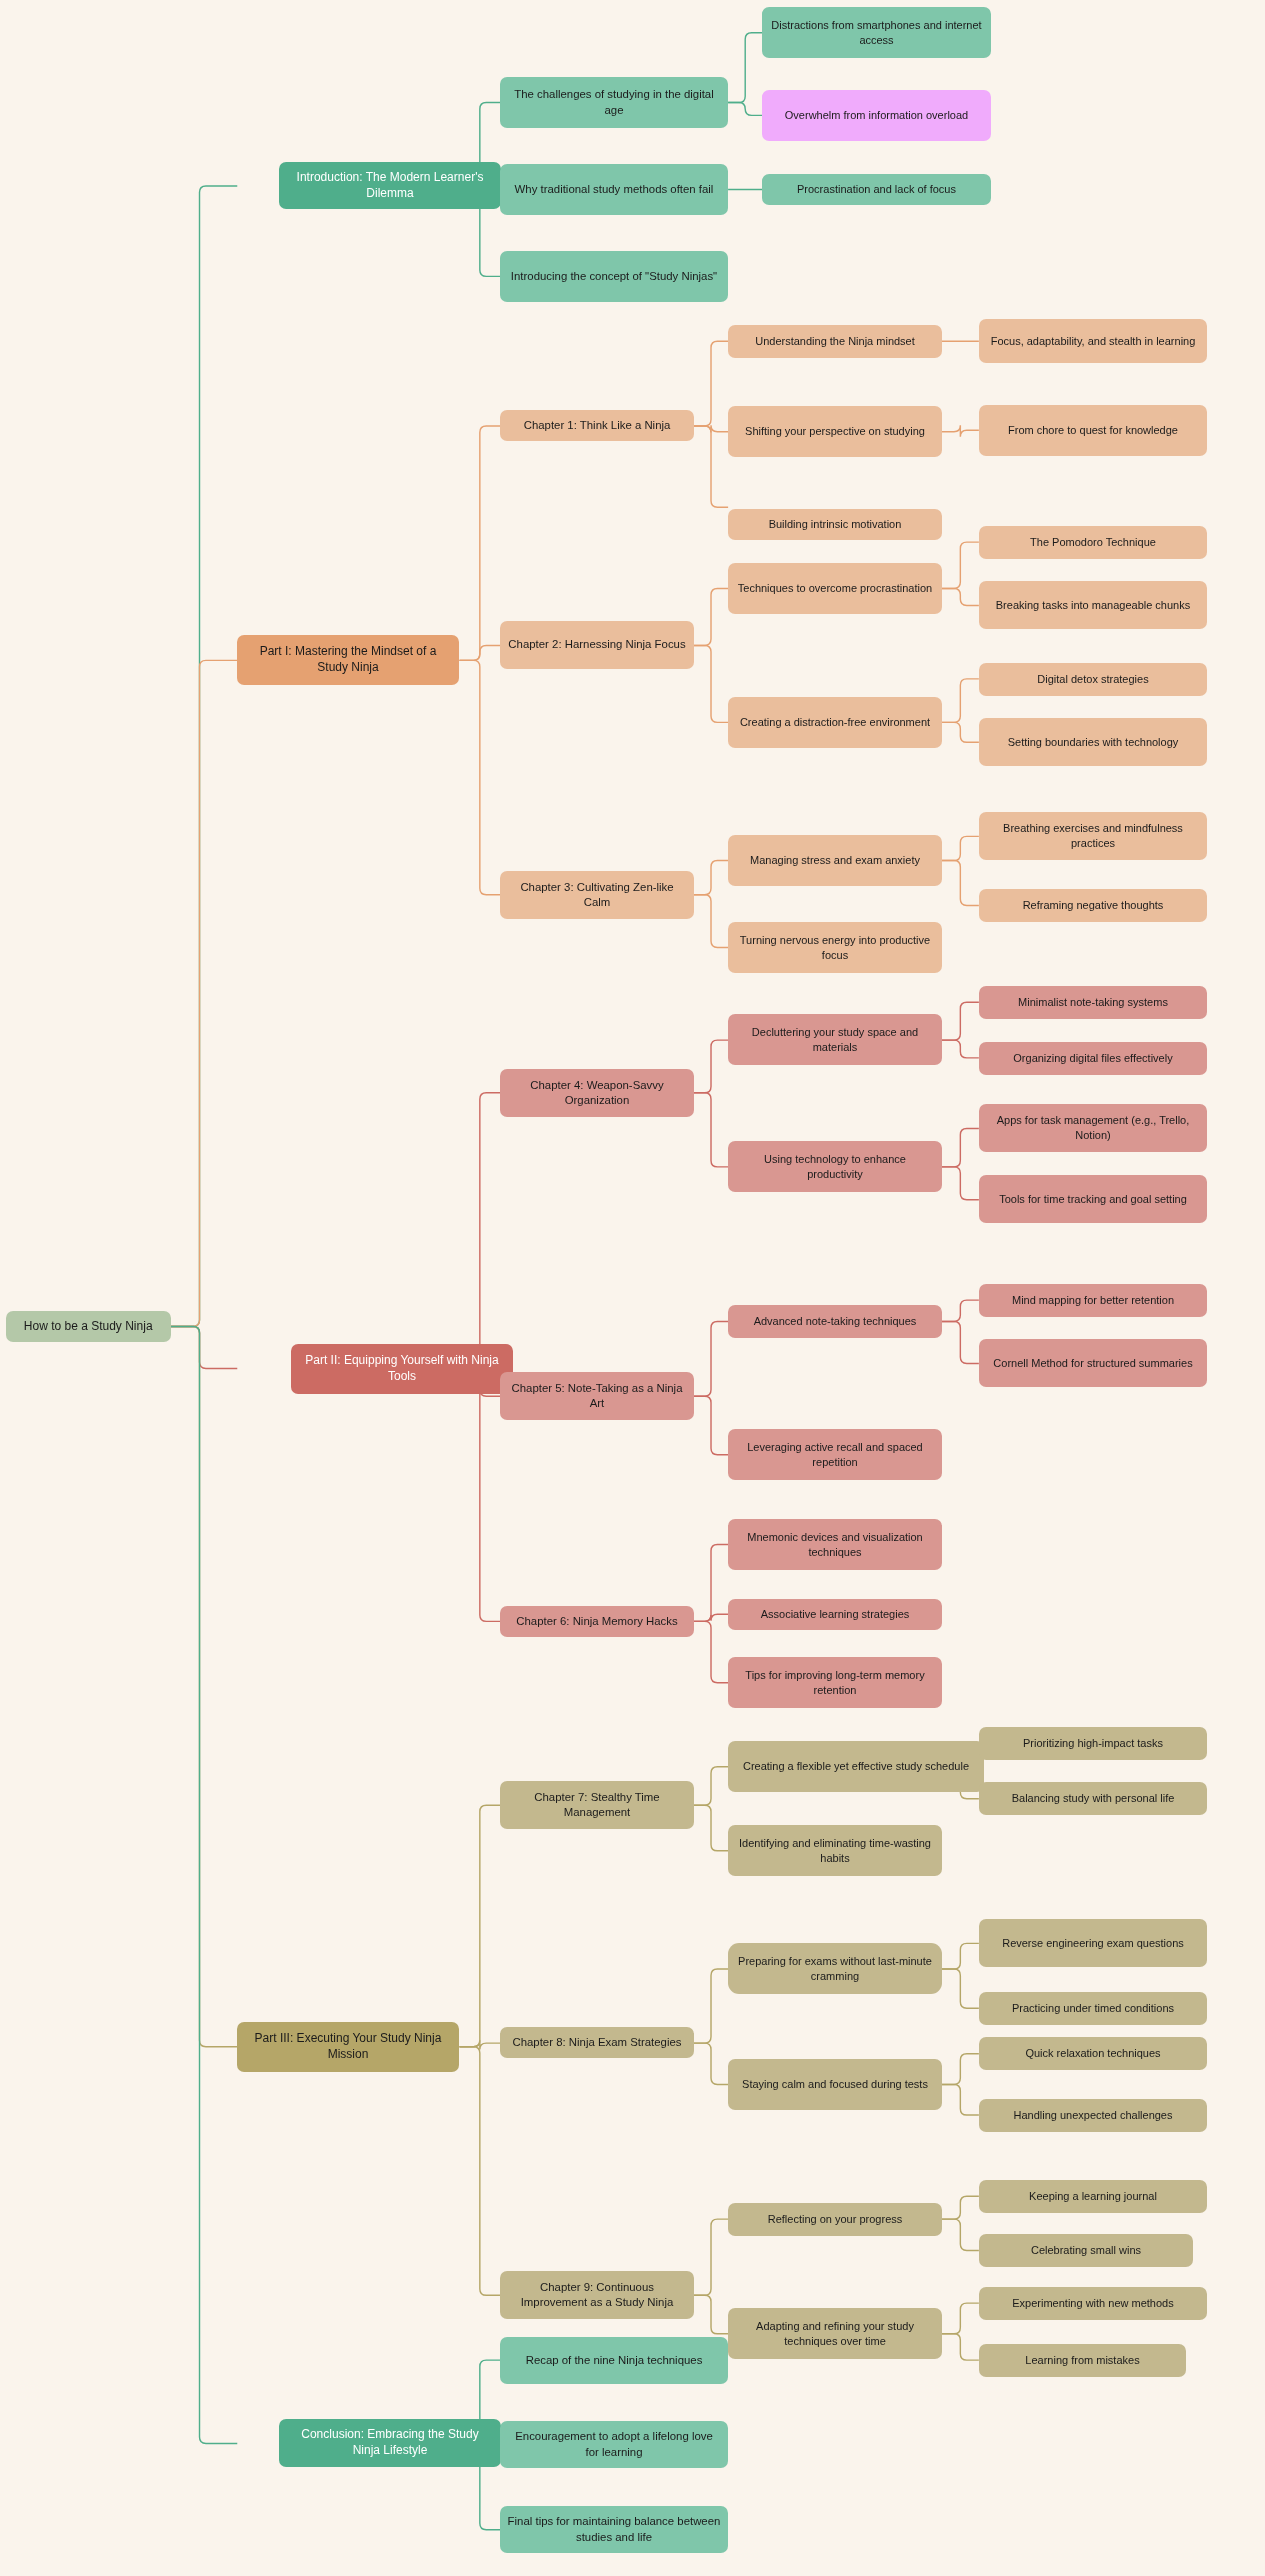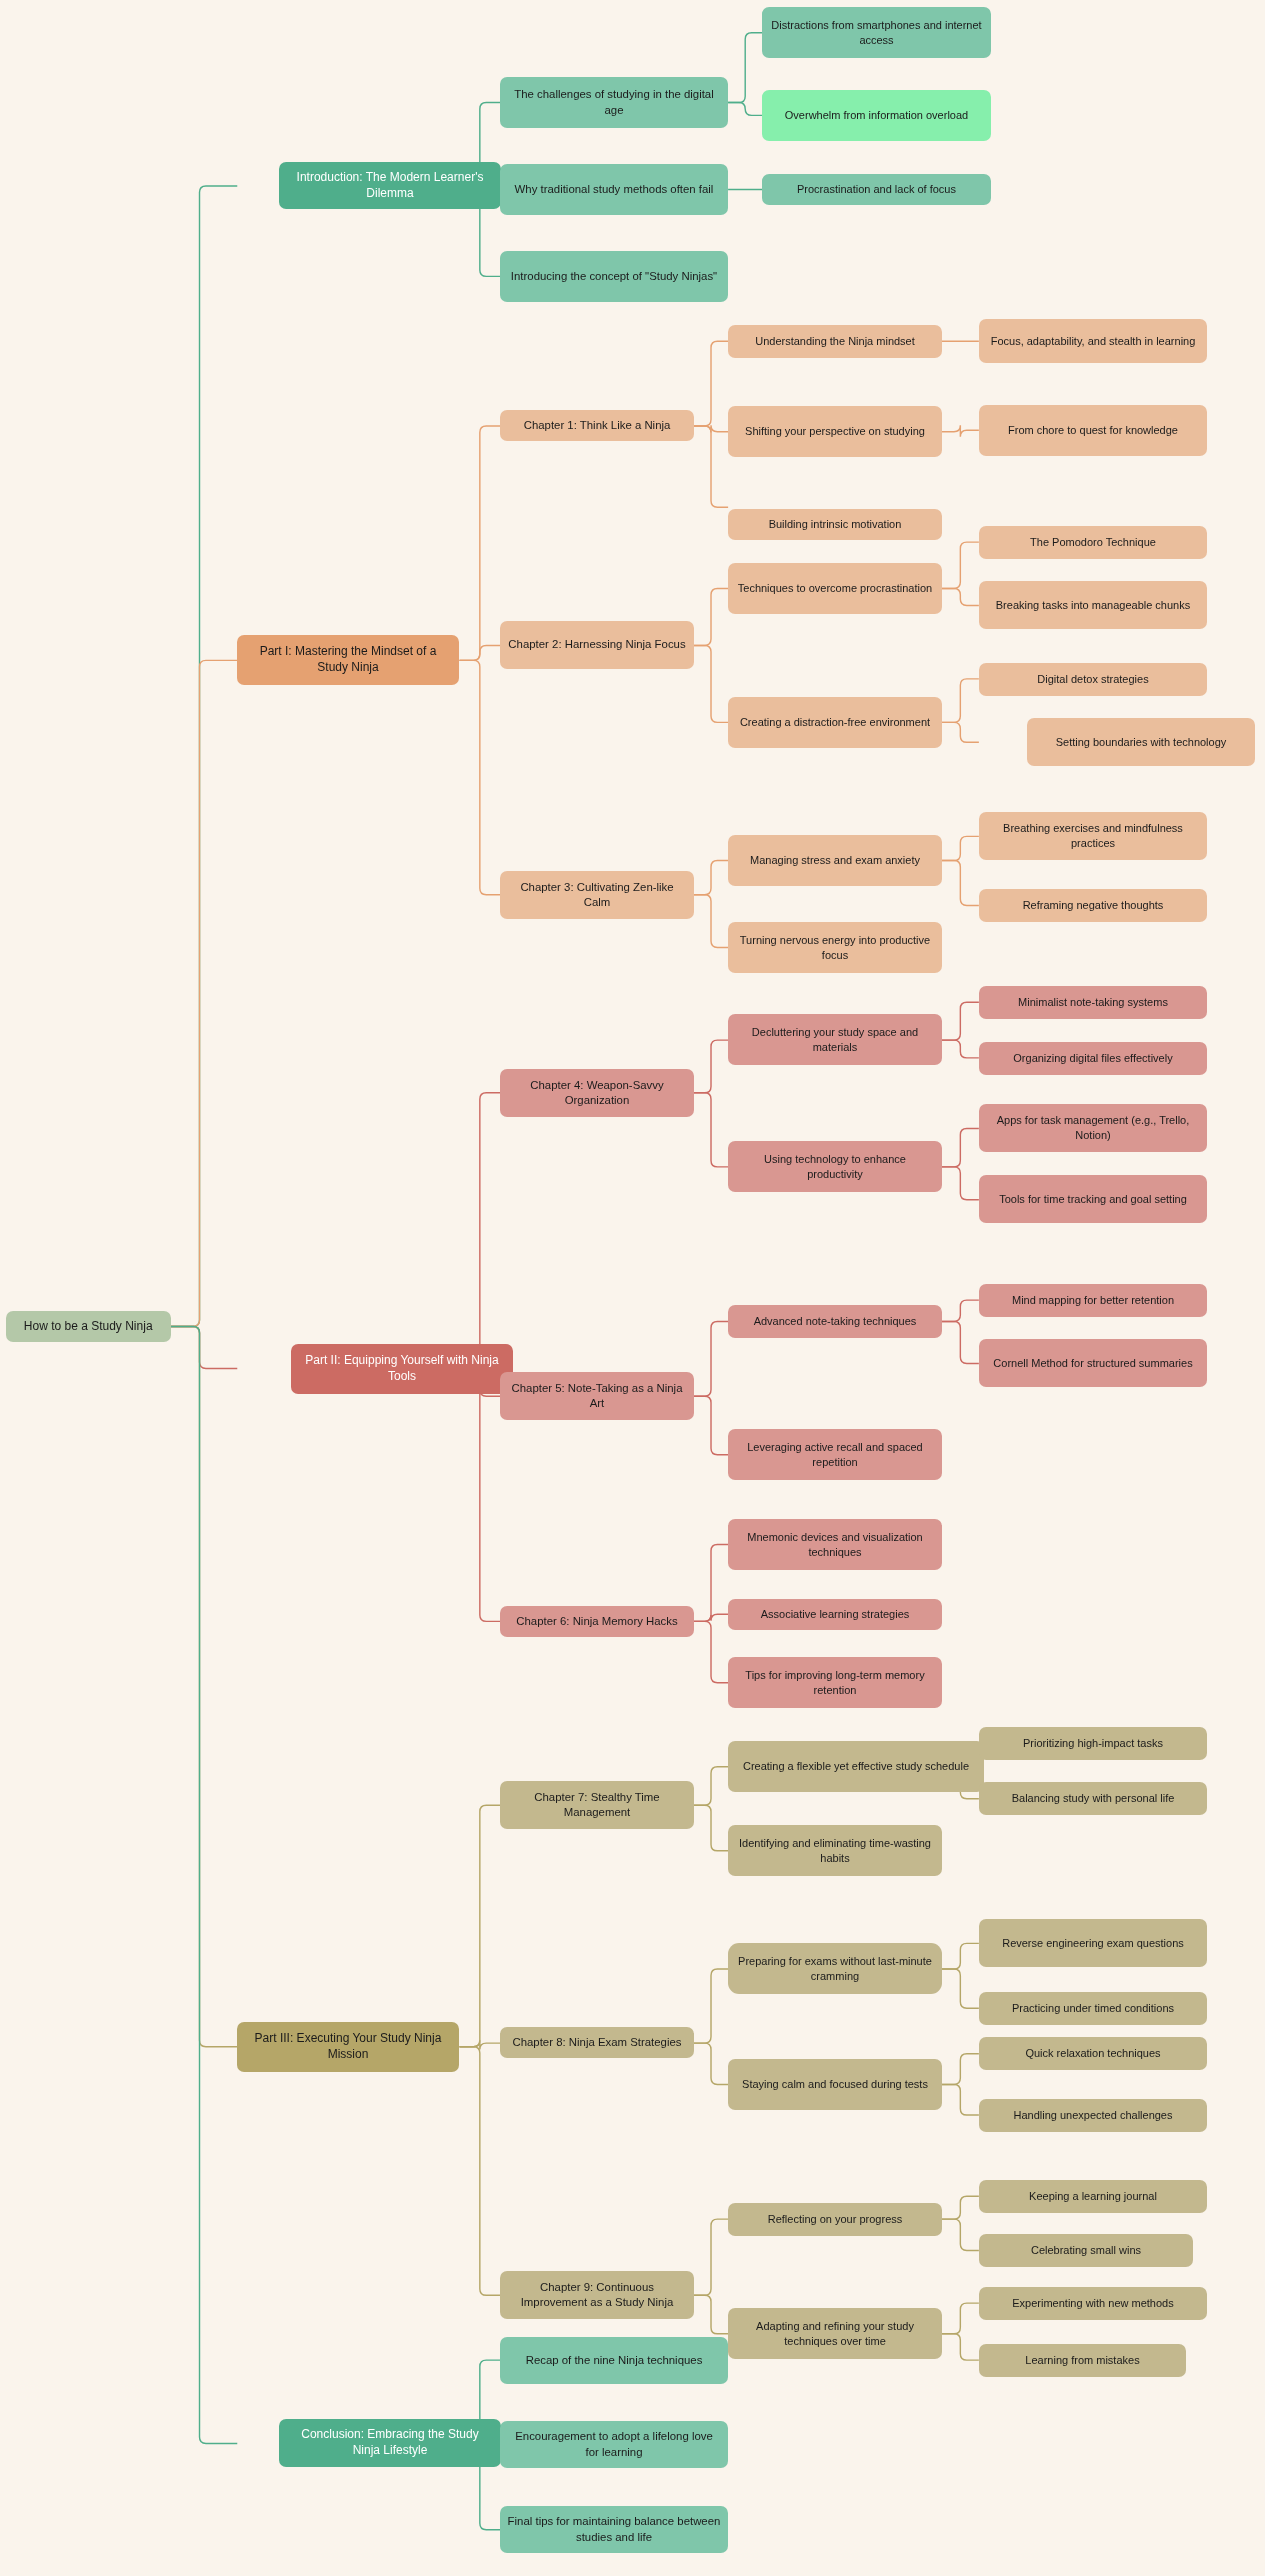--- a/index.html
+++ b/index.html
@@ -95,21 +95,21 @@
       </div>
       <div class="node lvl1 white" style="left: 237px; top: 162px; width: 222px; height: 47px; background: rgb(79, 174, 139);">
         <span>Introduction: The Modern Learner's Dilemma</span>
       </div>
       <div class="node lvl2" style="left: 500px; top: 77px; width: 228px; height: 51px; background: rgb(127, 198, 170);">
         <span>The challenges of studying in the digital age</span>
       </div>
       <div class="node lvl3" style="left: 762px; top: 7.1px; width: 229px; height: 51px; background: rgb(127, 198, 170);">
         <span>Distractions from smartphones and internet access</span>
       </div>
-      <div class="node lvl3" style="left: 762px; top: 90px; width: 229px; height: 51px; background: #86efac;">
+      <div class="node lvl3" style="left: 762px; top: 90px; width: 229px; height: 51px; background: #f0abfc;">
         <span>Overwhelm from information overload</span>
       </div>
       <div class="node lvl2" style="left: 500px; top: 164px; width: 228px; height: 51px; background: rgb(127, 198, 170);">
         <span>Why traditional study methods often fail</span>
       </div>
       <div class="node lvl3" style="left: 762px; top: 174px; width: 229px; height: 31px; background: rgb(127, 198, 170);">
         <span>Procrastination and lack of focus</span>
       </div>
       <div class="node lvl2" style="left: 500px; top: 251px; width: 228px; height: 51px; background: rgb(127, 198, 170);">
         <span>Introducing the concept of "Study Ninjas"</span>
@@ -146,21 +146,21 @@
       </div>
       <div class="node lvl3" style="left: 979px; top: 581px; width: 228px; height: 48px; background: rgb(234, 190, 156);">
         <span>Breaking tasks into manageable chunks</span>
       </div>
       <div class="node lvl3" style="left: 728px; top: 697px; width: 214px; height: 51px; background: rgb(234, 190, 156);">
         <span>Creating a distraction-free environment</span>
       </div>
       <div class="node lvl3" style="left: 979px; top: 663px; width: 228px; height: 33px; background: rgb(234, 190, 156);">
         <span>Digital detox strategies</span>
       </div>
-      <div class="node lvl3" style="left: 979px; top: 718px; width: 228px; height: 48px; background: rgb(234, 190, 156); margin-left: 48px;">
+      <div class="node lvl3" style="left: 979px; top: 718px; width: 228px; height: 48px; background: rgb(234, 190, 156);">
         <span>Setting boundaries with technology</span>
       </div>
       <div class="node lvl2" style="left: 500px; top: 871px; width: 194px; height: 48px; background: rgb(234, 190, 156);">
         <span>Chapter 3: Cultivating Zen-like Calm</span>
       </div>
       <div class="node lvl3" style="left: 728px; top: 835px; width: 214px; height: 51px; background: rgb(234, 190, 156);">
         <span>Managing stress and exam anxiety</span>
       </div>
       <div class="node lvl3" style="left: 979px; top: 812px; width: 228px; height: 48px; background: rgb(234, 190, 156);">
         <span>Breathing exercises and mindfulness practices</span>

